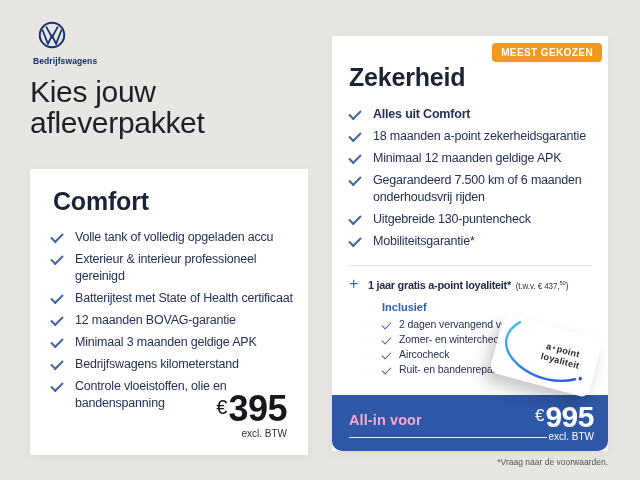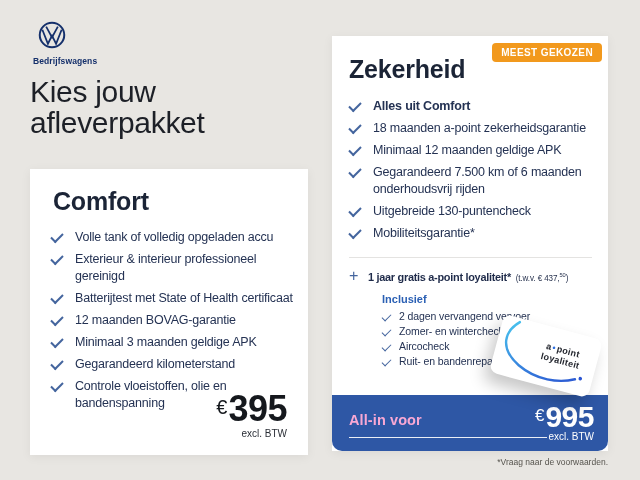--- a/index.html
+++ b/index.html
@@ -29,21 +29,21 @@
   
   .comfort-card{left:30px;top:169px;width:278px;height:286px;padding:18px 8px 0 20px;}
   .comfort-card h2{margin:0 0 13px 3px;}
   .price-block{position:absolute;text-align:right;color:#15181d;}
   .comfort-card .price-block{right:21px;bottom:16px;}
   .euro{font-size:20px;font-weight:500;vertical-align:7px;margin-right:1px;}
   .amount{font-size:36px;font-weight:700;letter-spacing:-.5px;}
   .price-note{font-size:10px;font-weight:500;color:#2a2e36;margin-top:-2px;}
   
   .zekerheid-card{left:332px;top:36px;width:276px;height:415px;padding:17px 6px 0 16px;}
-  .zekerheid-card h2{margin:2px 0 14px 1px;}
+  .zekerheid-card h2{margin:10px 0 14px 1px;}
   .zekerheid-card ul.checklist li:first-child{font-weight:700;}
   .badge{position:absolute;top:7px;right:6px;background:#f2991d;color:#fff;
     font-size:10px;font-weight:700;letter-spacing:.4px;padding:4px 9px;border-radius:4px;}
   .divider{border:none;border-top:1px solid #e4e3e1;margin:15px 10px 0 1px;}
   .bonus-row{display:flex;align-items:baseline;margin:11px 0 0 1px;white-space:nowrap;
     transform:scaleX(.95);transform-origin:left center;}
   .plus-icon{color:#44659e;font-size:17px;font-weight:400;line-height:14px;margin-right:10px;}
   .bonus-label{font-size:11.5px;font-weight:700;color:#1f2b4a;letter-spacing:-.3px;}
   .bonus-note{font-size:8.5px;font-weight:500;color:#27324e;margin-left:5px;letter-spacing:-.1px;}
   .bonus-note sup{font-size:6px;}
@@ -105,21 +105,21 @@
     <li>
         <span class="check"></span>
         <span>12 maanden BOVAG-garantie</span>
       </li>
     <li>
         <span class="check"></span>
         <span>Minimaal 3 maanden geldige APK</span>
       </li>
     <li>
         <span class="check"></span>
-        <span>Gegarandeerd kilometerstand</span>
+        <span>Bedrijfswagens kilometerstand</span>
       </li>
     <li>
         <span class="check"></span>
         <span>Controle vloeistoffen, olie en bandenspanning</span>
       </li>
   </ul>
   <div class="price-block">
     <span class="euro">€</span><span class="amount">395</span>
     <div class="price-note">excl. BTW</div>
   </div>

